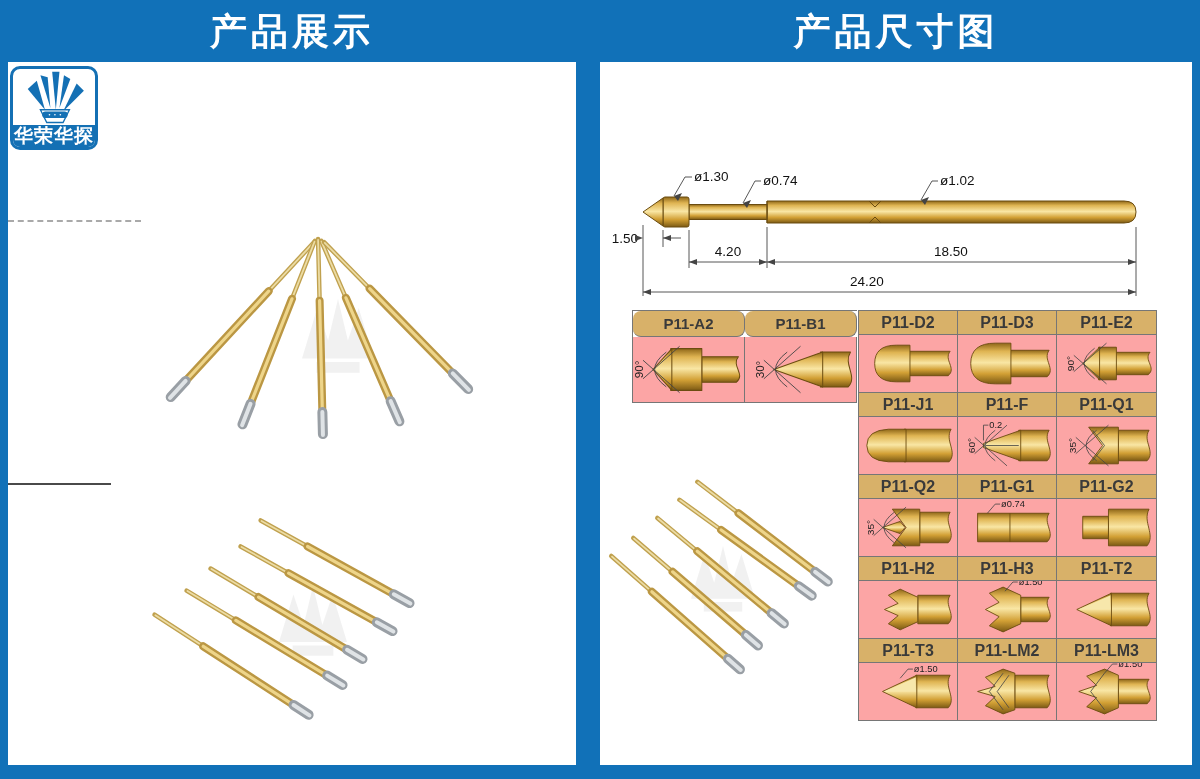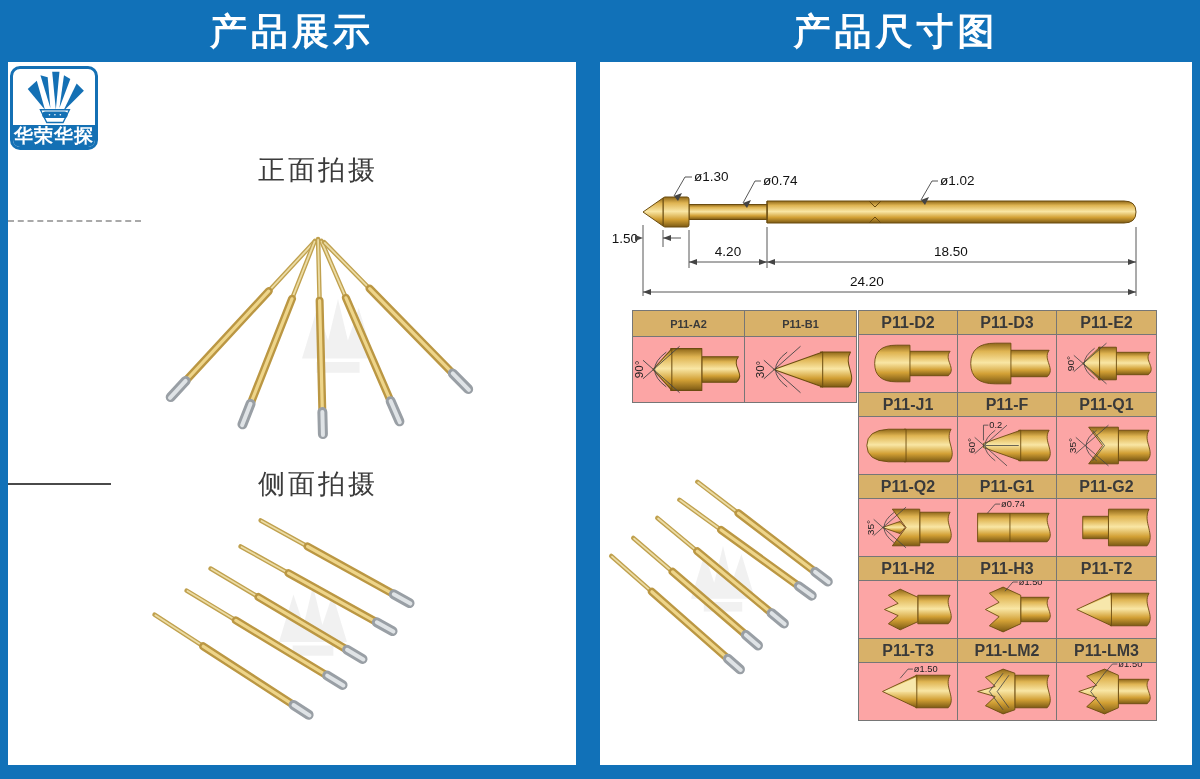--- a/index.html
+++ b/index.html
@@ -37,21 +37,21 @@
   .ann{font-size:10px;fill:#222;text-anchor:middle;font-family:"Liberation Sans",sans-serif}
   .dim{font-size:9.5px;fill:#222;font-family:"Liberation Sans",sans-serif}
 
   
   .tiptable{position:absolute;display:grid;border-left:1px solid #767676;border-top:1px solid #767676;background:#fff;}
   #tip-table-left{left:32px;top:248px;grid-template-columns:112px 112px;grid-template-rows:26px 66px;}
   #tip-table-right{left:258px;top:248px;grid-template-columns:99px 99px 100px;grid-template-rows:repeat(5,24px 58px);}
   .hcell{background:#d8b169;display:flex;align-items:center;justify-content:center;
          font-size:16px;font-weight:bold;color:#3a3a3a;
          border-right:1px solid #767676;border-bottom:1px solid #767676;}
-  #tip-table-left .hcell{font-size:11px;}
+  #tip-table-left .hcell{font-size:15px;border-radius:8px;}
   .bcell{position:relative;background:#fca5a5;border-right:1px solid #767676;border-bottom:1px solid #767676;}
   .bcell svg{position:absolute;left:0;top:0;width:100%;height:100%;}
 </style>
 </head>
 <body>
 
 <div id="stage">
 
   <div class="title" id="right-title">产品尺寸图</div>
   <div class="title" id="left-title">产品展示</div>
@@ -68,21 +68,20 @@
         </g>
         <path d="M30,45 L62,45 L55,59 L37,59 Z" fill="#fff" stroke="#1470b4" stroke-width="1.5"></path>
         <rect x="32" y="47" width="28" height="7" rx="3.5" fill="#1470b4"></rect>
         <circle cx="40" cy="50.5" r="0.9" fill="#fff"></circle>
           <circle cx="46" cy="50.5" r="0.9" fill="#fff"></circle>
           <circle cx="52" cy="50.5" r="0.9" fill="#fff"></circle>
       </svg>
       <div id="logo-bar">华荣华探针</div>
     </div>
 
-    <div class="photo-label" id="front-label">正面拍摄</div>
     <div id="dash-line"></div>
     <svg class="photo" id="front-photo" style="left:115px;top:148px;width:455px;height:240px" viewBox="0 0 455 240">
         <g transform="translate(215,125) scale(0.9)" opacity="0.07">
           <path d="M-40,26 L-23,-30 L-11,6 L0,-40 L11,6 L23,-30 L40,26 Z" fill="#444"></path>
           <rect x="-24" y="30" width="48" height="12" fill="#444"></rect>
         </g>
         <g transform="translate(193,30) rotate(132.77)">
           <line x1="3.0" y1="0" x2="74.1" y2="0" stroke="#c0a14f" stroke-width="4.5" stroke-linecap="round"></line>
           <line x1="4.0" y1="0" x2="74.1" y2="0" stroke="#ecdca4" stroke-width="1.8" stroke-linecap="round"></line>
           <line x1="69.7" y1="0" x2="190.0" y2="0" stroke="#bb9743" stroke-width="8" stroke-linecap="round"></line>
@@ -118,21 +117,20 @@
           <line x1="3.0" y1="0" x2="72.4" y2="0" stroke="#c0a14f" stroke-width="4.5" stroke-linecap="round"></line>
           <line x1="4.0" y1="0" x2="72.4" y2="0" stroke="#ecdca4" stroke-width="1.8" stroke-linecap="round"></line>
           <line x1="68.1" y1="0" x2="184.8" y2="0" stroke="#bb9743" stroke-width="8" stroke-linecap="round"></line>
           <line x1="68.1" y1="0" x2="184.8" y2="0" stroke="#eed58a" stroke-width="3.2" stroke-linecap="round"></line>
           <line x1="186.8" y1="0" x2="208.8" y2="0" stroke="#999fa5" stroke-width="10" stroke-linecap="round"></line>
           <line x1="186.8" y1="0" x2="209.8" y2="0" stroke="#dfe3e6" stroke-width="4" stroke-linecap="round"></line>
         </g>
       </svg>
 
     <div id="solid-line"></div>
-    <div class="photo-label" id="side-label">侧面拍摄</div>
     <svg class="photo" id="side-photo" style="left:140px;top:443px;width:345px;height:235px" viewBox="0 0 345 235">
         <g transform="translate(165,115) scale(0.85)" opacity="0.07">
           <path d="M-40,26 L-23,-30 L-11,6 L0,-40 L11,6 L23,-30 L40,26 Z" fill="#444"></path>
           <rect x="-24" y="30" width="48" height="12" fill="#444"></rect>
         </g>
         <g transform="translate(110,14) rotate(29.02)">
           <line x1="3.0" y1="0" x2="60.3" y2="0" stroke="#c0a14f" stroke-width="4.5" stroke-linecap="round"></line>
           <line x1="4.0" y1="0" x2="60.3" y2="0" stroke="#ecdca4" stroke-width="1.8" stroke-linecap="round"></line>
           <line x1="56.7" y1="0" x2="153.3" y2="0" stroke="#bb9743" stroke-width="8" stroke-linecap="round"></line>
           <line x1="56.7" y1="0" x2="153.3" y2="0" stroke="#eed58a" stroke-width="3.2" stroke-linecap="round"></line>

